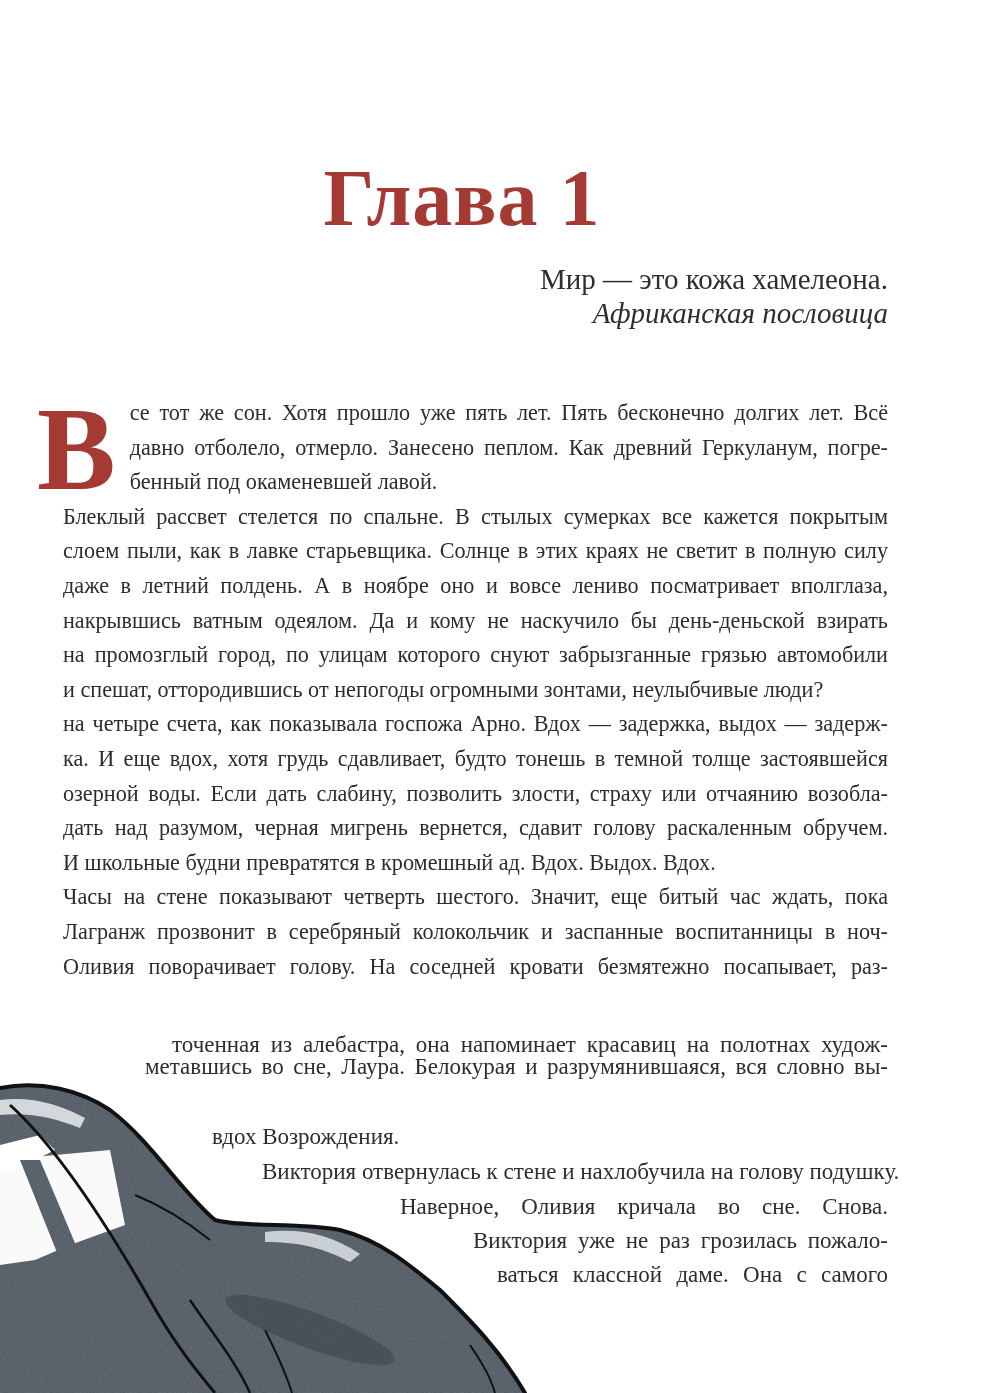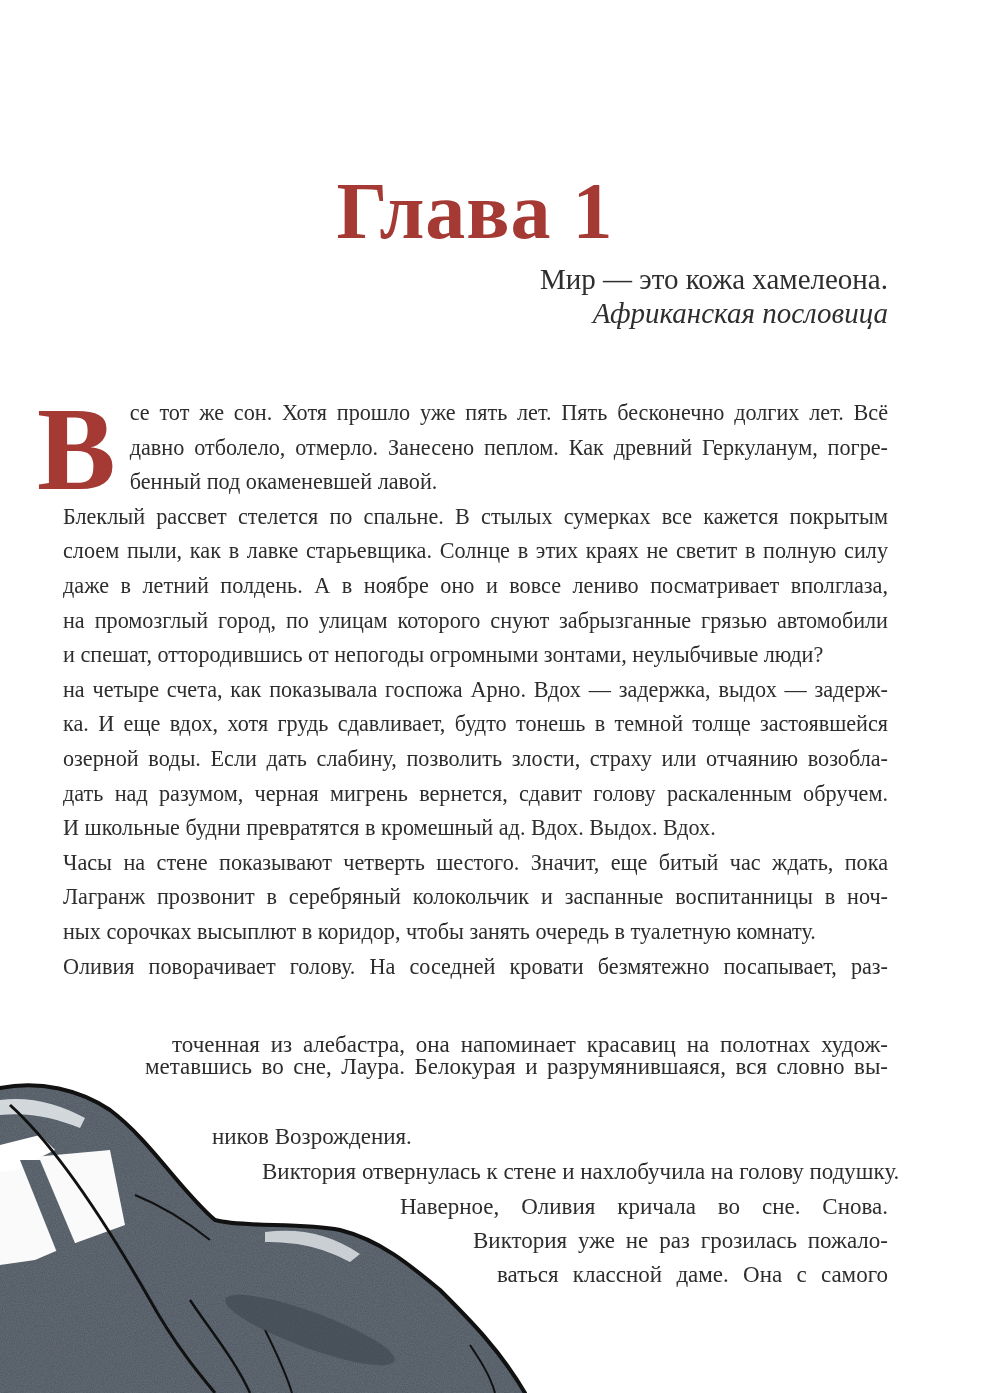--- a/index.html
+++ b/index.html
@@ -18,21 +18,21 @@
     .chapter-title {
       position: absolute;
       left: 0;
       width: 924px;
       top: 148px;
       text-align: center;
       font-size: 80px;
       font-weight: bold;
       color: #a53a34;
       letter-spacing: 1px;
-      margin: 13px;
+      margin: 0;
       line-height: 100px;
     }
     .epigraph {
       position: absolute;
       right: 112px;
       top: 262px;
       text-align: right;
       font-size: 29px;
       line-height: 34px;
       color: #2e2e2e;
@@ -110,34 +110,34 @@
   <p class="first">
     <span class="drop-cap">В</span>
     <span class="line">се тот же сон. Хотя прошло уже пять лет. Пять бесконечно долгих лет. Всё</span>
     <span class="line">давно отболело, отмерло. Занесено пеплом. Как древний Геркуланум, погре-</span>
     <span class="line last">бенный под окаменевшей лавой.</span>
   </p>
   <p>
     <span class="line" style="text-indent:26px">Блеклый рассвет стелется по спальне. В стылых сумерках все кажется покрытым</span>
     <span class="line">слоем пыли, как в лавке старьевщика. Солнце в этих краях не светит в полную силу</span>
     <span class="line">даже в летний полдень. А в ноябре оно и вовсе лениво посматривает вполглаза,</span>
+    <span class="line">накрывшись ватным одеялом. Да и кому не наскучило бы день-деньской взирать</span>
     <span class="line">на промозглый город, по улицам которого снуют забрызганные грязью автомобили</span>
     <span class="line last">и спешат, оттородившись от непогоды огромными зонтами, неулыбчивые люди?</span>
   </p>
   <p>
     <span class="line">на четыре счета, как показывала госпожа Арно. Вдох — задержка, выдох — задерж-</span>
     <span class="line">ка. И еще вдох, хотя грудь сдавливает, будто тонешь в темной толще застоявшейся</span>
     <span class="line">озерной воды. Если дать слабину, позволить злости, страху или отчаянию возобла-</span>
     <span class="line">дать над разумом, черная мигрень вернется, сдавит голову раскаленным обручем.</span>
     <span class="line last">И школьные будни превратятся в кромешный ад. Вдох. Выдох. Вдох.</span>
   </p>
   <p>
     <span class="line" style="text-indent:26px">Часы на стене показывают четверть шестого. Значит, еще битый час ждать, пока</span>
     <span class="line">Лагранж прозвонит в серебряный колокольчик и заспанные воспитанницы в ноч-</span>
-    <span class="line last">ных сорочках высыплют в коридор, чтобы занять очередь в туалетную комнату.</span>
   </p>
   <p>
     <span class="line" style="text-indent:26px">Оливия поворачивает голову. На соседней кровати безмятежно посапывает, раз-</span>
   </p>
 </div>
 
 <svg class="illustration" viewBox="0 1060 1000 333" xmlns="http://www.w3.org/2000/svg">
   <defs>
     <filter id="grain" x="0" y="0" width="100%" height="100%">
       <feTurbulence type="fractalNoise" baseFrequency="0.9" numOctaves="2" seed="3" result="n"></feTurbulence>
@@ -165,17 +165,17 @@
   <path d="M135,1195 C160,1205 185,1220 210,1240" fill="none" stroke="#111" stroke-width="2"></path>
   <path d="M190,1300 C210,1330 235,1360 250,1393" fill="none" stroke="#111" stroke-width="2.5"></path>
   <path d="M265,1330 C275,1350 285,1370 292,1393" fill="none" stroke="#111" stroke-width="2"></path>
   <path d="M470,1345 C480,1360 490,1375 495,1393" fill="none" stroke="#111" stroke-width="2"></path>
 
   <ellipse cx="310" cy="1330" rx="90" ry="18" transform="rotate(20 310 1330)" fill="#3b434c" opacity="0.55"></ellipse>
 </svg>
 
 <div class="shaped" style="top:1050px; left:145px;">метавшись во сне, Лаура. Белокурая и разрумянившаяся, вся словно вы-</div>
 <div class="shaped" style="top:1028px; left:172px;">точенная из алебастра, она напоминает красавиц на полотнах худож-</div>
-<div class="shaped left-end" style="top:1120px; left:212px;">ников Возрождения.</div>
+<div class="shaped left-end" style="top:1120px; left:212px;">вдох Возрождения.</div>
 <div class="shaped" style="top:1155px; left:262px;">Виктория отвернулась к стене и нахлобучила на голову подушку.</div>
 <div class="shaped" style="top:1190px; left:387px;margin-left:13px;">Наверное, Оливия кричала во сне. Снова.</div>
 <div class="shaped" style="top:1224px; left:473px;">Виктория уже не раз грозилась пожало-</div>
 <div class="shaped" style="top:1258px; left:497px;">ваться классной даме. Она с самого</div>
 
 </body></html>

